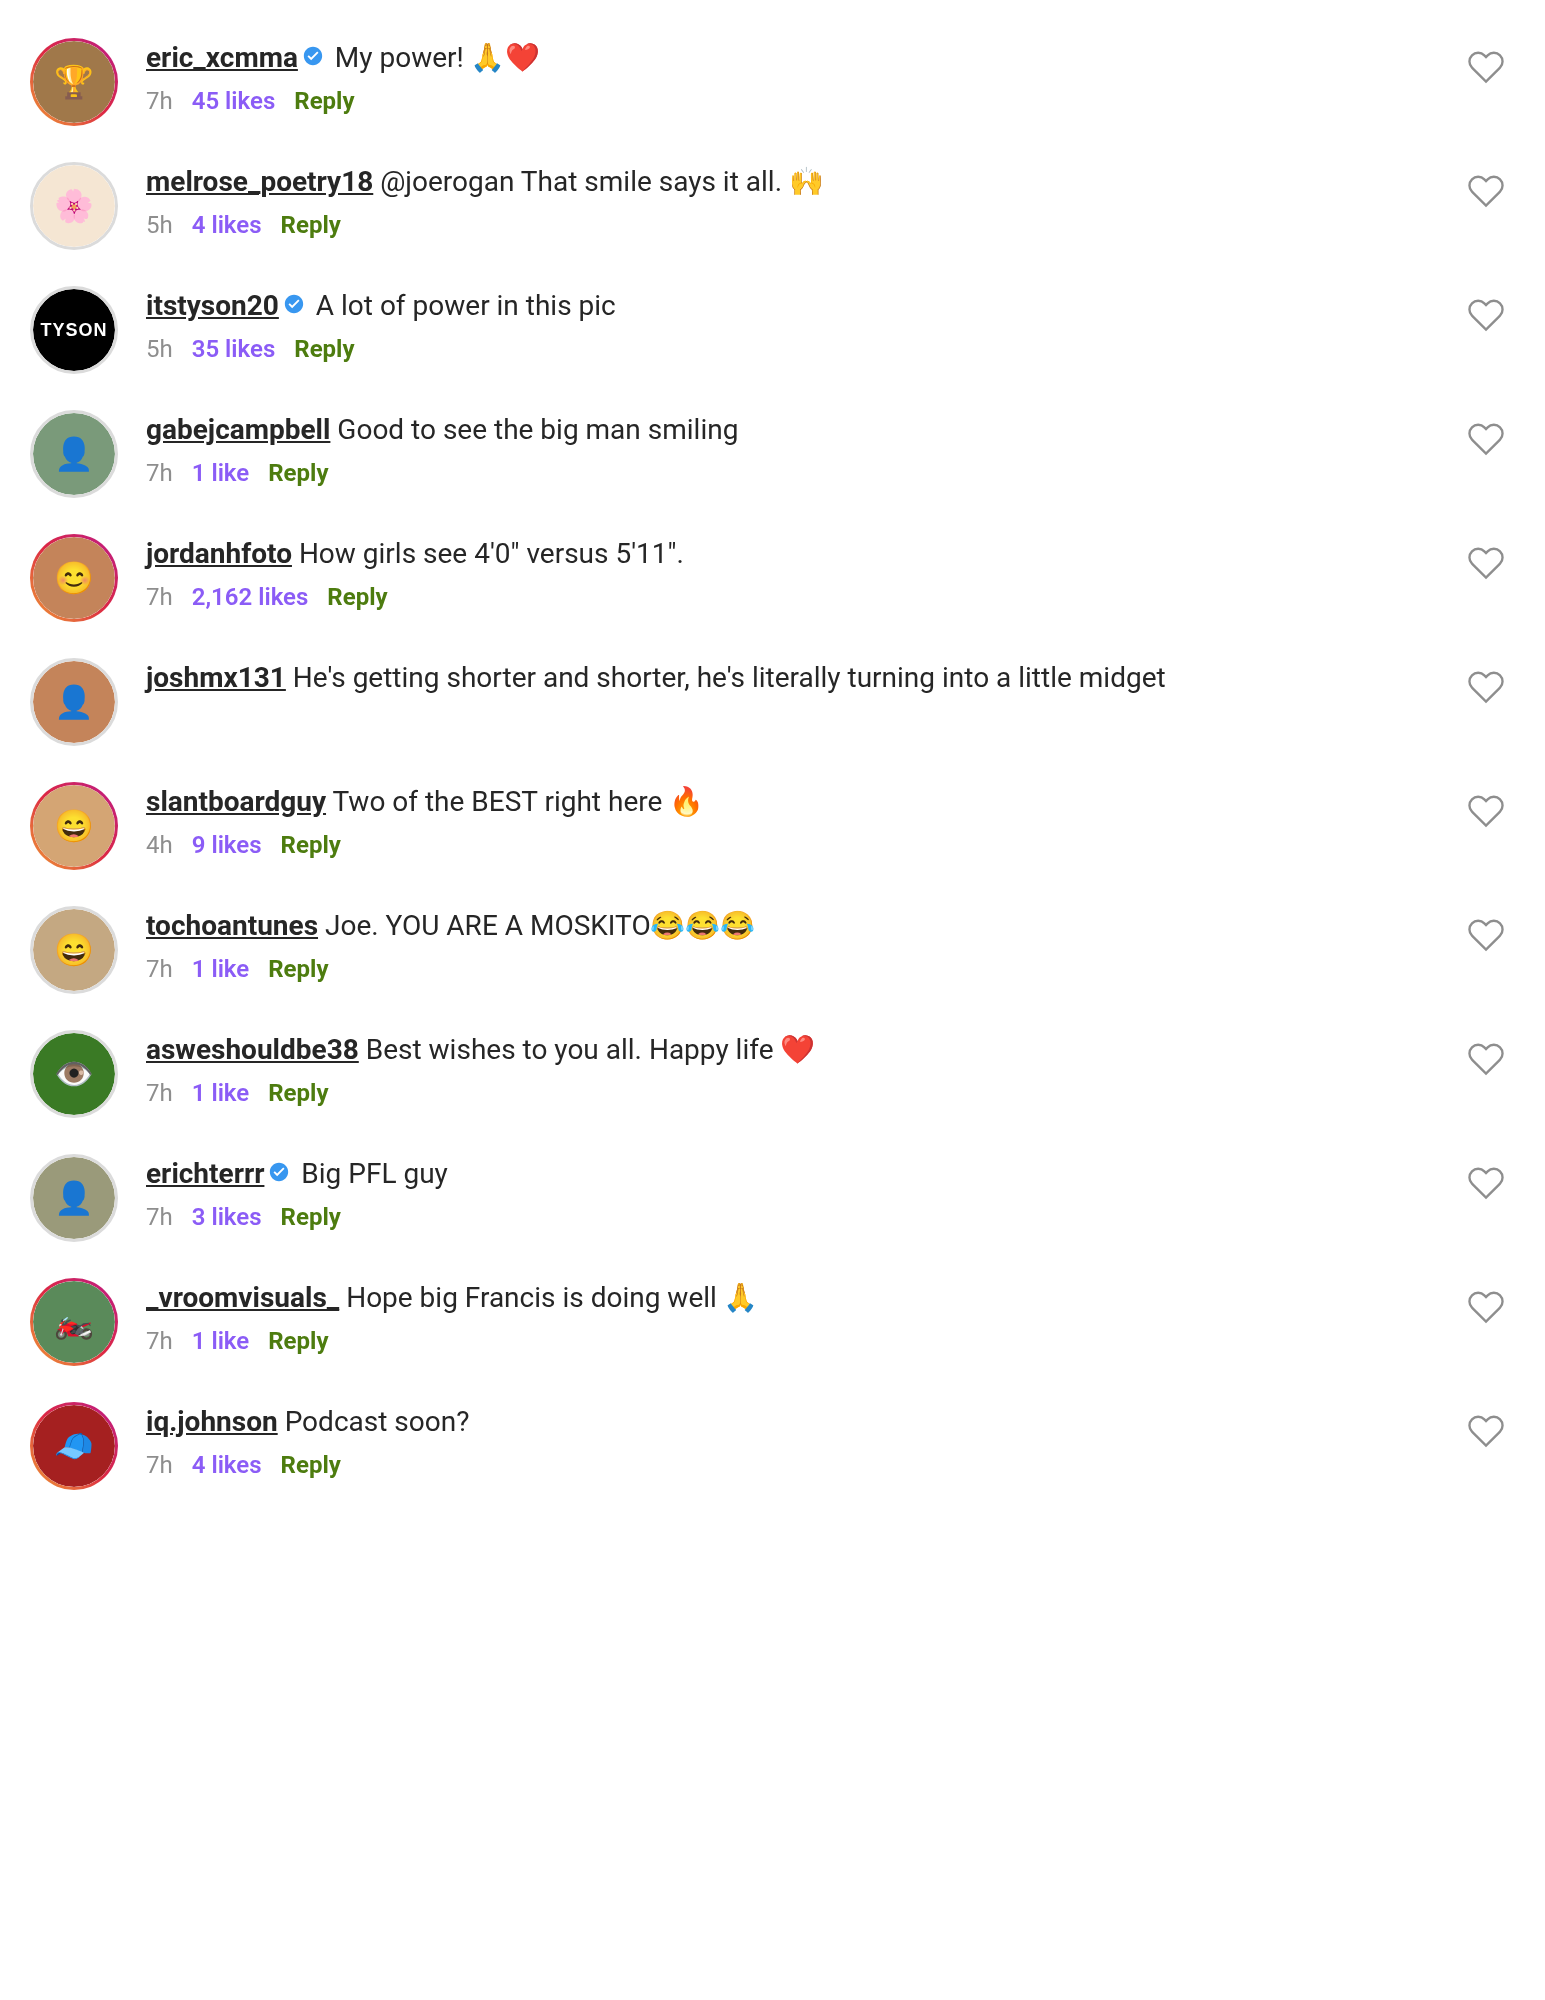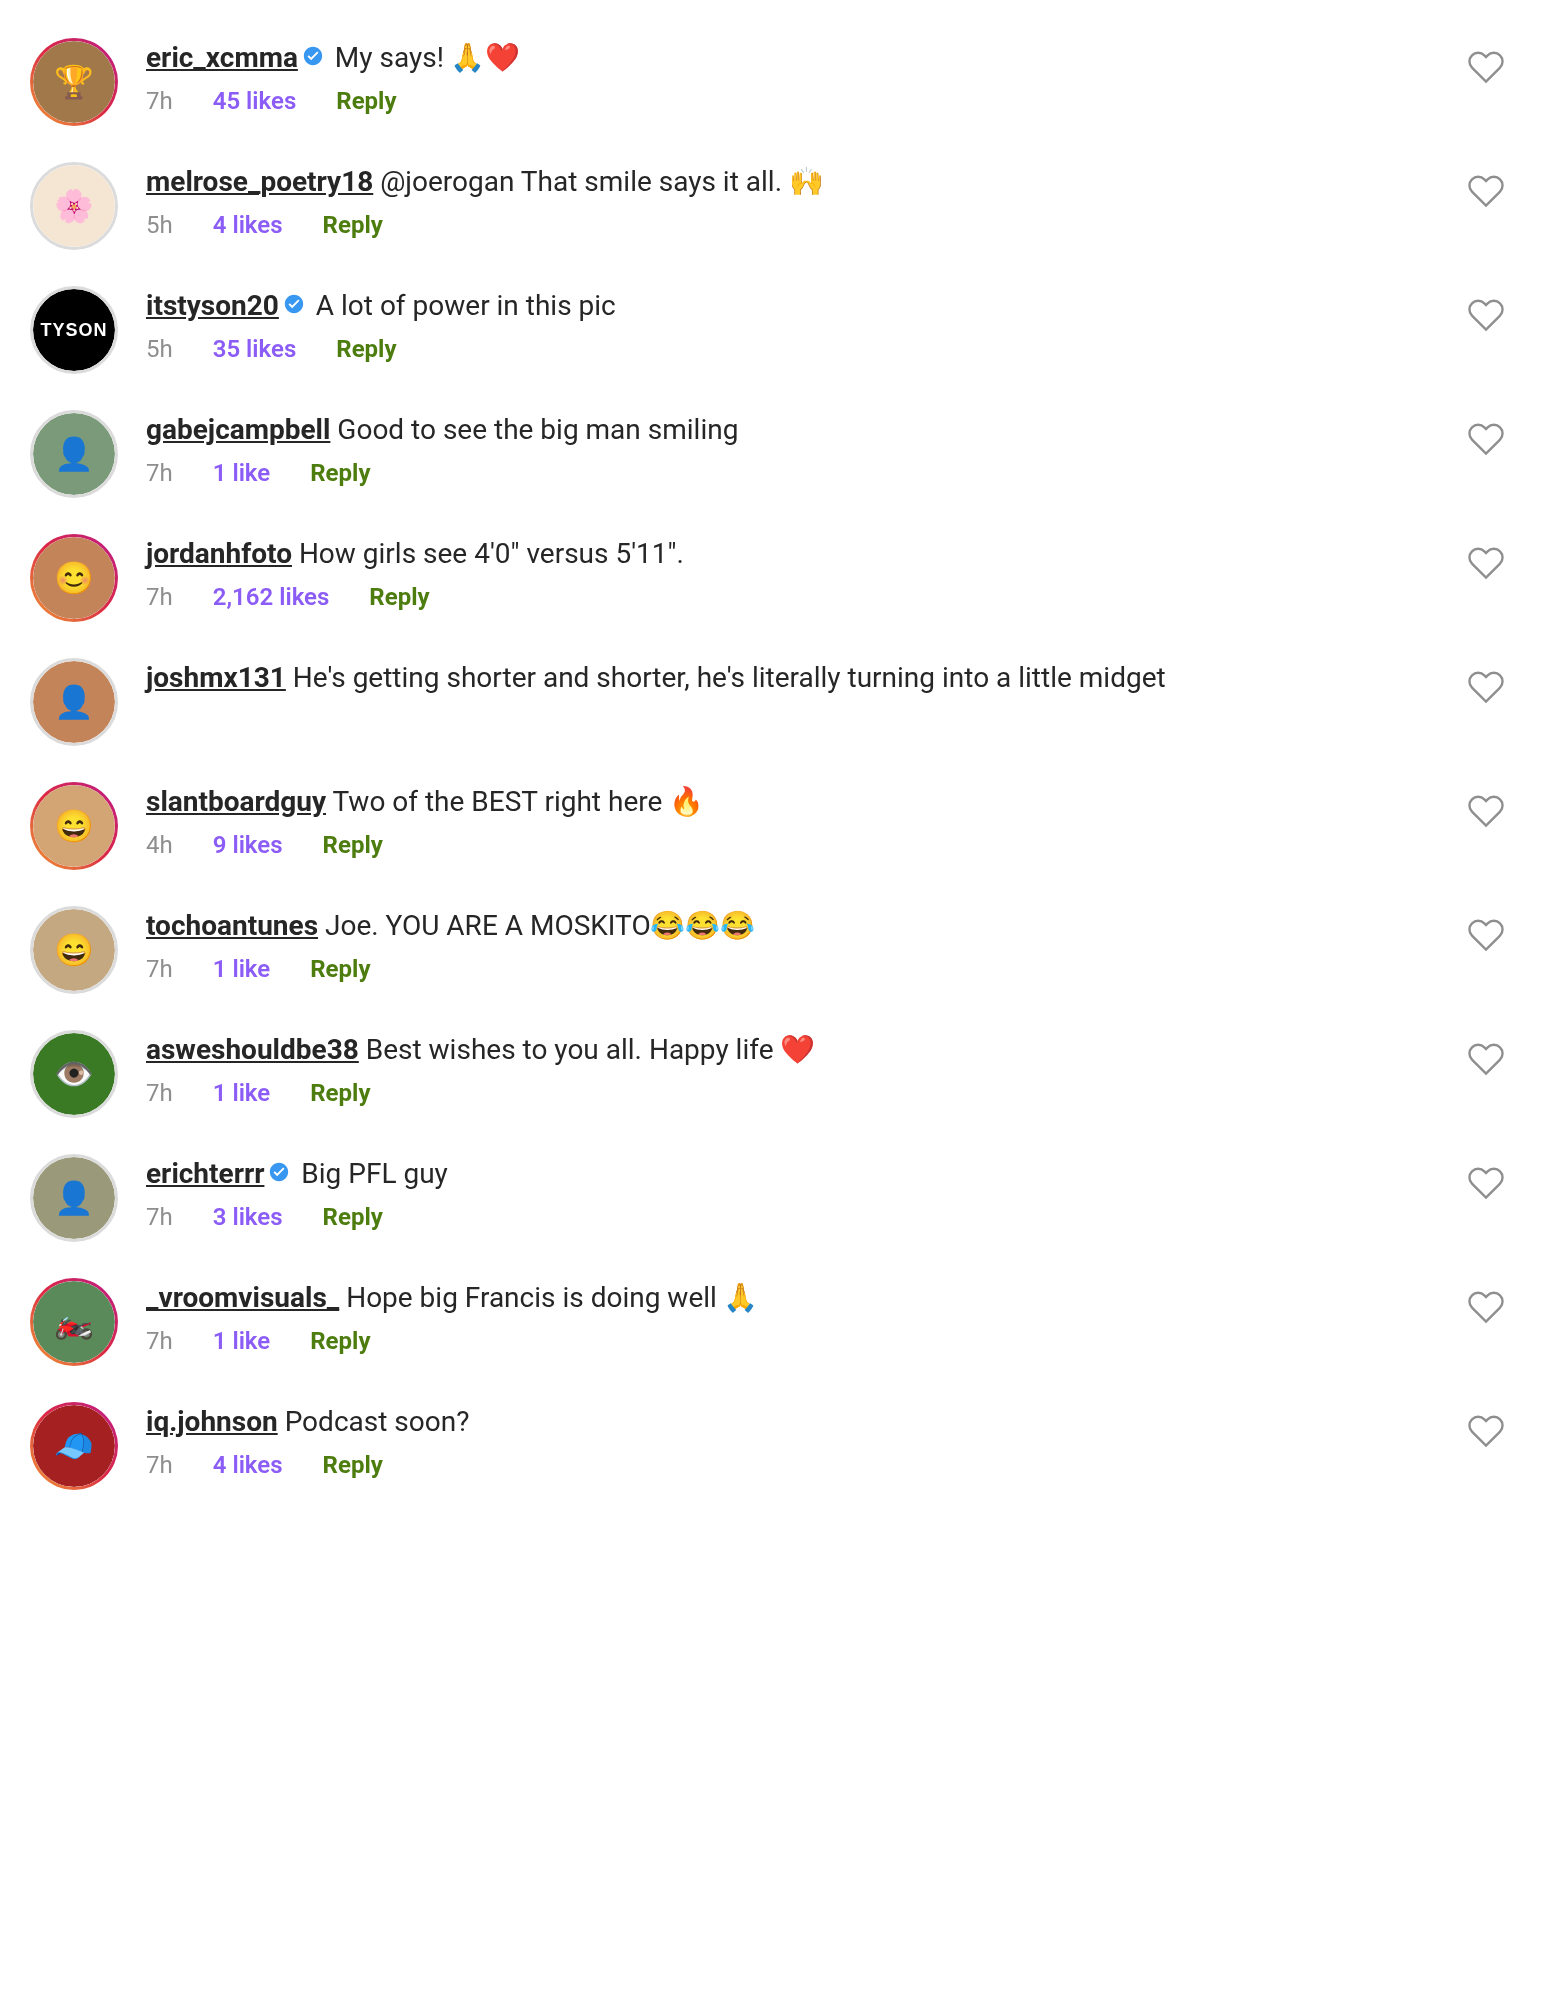--- a/index.html
+++ b/index.html
@@ -81,21 +81,21 @@
       align-items: center;
       margin: 0 4px;
     }
     .verified-badge svg {
       width: 22px;
       height: 22px;
     }
     .comment-meta {
       display: flex;
       align-items: center;
-      gap: 40px;
+      gap: 19px;
       font-size: 24px;
       color: #8e8e8e;
     }
     .comment-meta .time {
       color: #8e8e8e;
     }
     .comment-meta .likes {
       color: #8b5cf6;
       font-weight: 600;
     }
@@ -124,21 +124,21 @@
       <div class="avatar-wrap">
         <div class="avatar avatar-ring-gradient">
           <div class="avatar-inner" style="background: rgb(160, 120, 74); font-size: 32px;">🏆</div>
         </div>
       </div>
       <div class="comment-content">
         <div class="comment-text"><span class="username">eric_xcmma</span><span class="verified-badge">
             <svg viewBox="0 0 24 24" fill="#3897f0" xmlns="http://www.w3.org/2000/svg">
       <path d="M12 2C6.48 2 2 6.48 2 12s4.48 10 10 10 10-4.48 10-10S17.52 2 12 2zm-2 14.5l-4-4 1.41-1.41L10 13.67l6.59-6.59L18 8.5l-8 8z"></path>
     </svg>
-          </span><span> My says! 🙏❤️</span></div>
+          </span><span> My power! 🙏❤️</span></div>
         <div class="comment-meta">
           <span class="time">7h</span>
           <span class="likes">45 likes</span>
           <span class="reply-btn">Reply</span>
         </div>
       </div>
       <div class="heart-btn"><svg viewBox="0 0 24 24" fill="none" stroke="#8e8e8e" stroke-width="1.5" xmlns="http://www.w3.org/2000/svg">
     <path d="M20.84 4.61a5.5 5.5 0 0 0-7.78 0L12 5.67l-1.06-1.06a5.5 5.5 0 0 0-7.78 7.78l1.06 1.06L12 21.23l7.78-7.78 1.06-1.06a5.5 5.5 0 0 0 0-7.78z"></path>
   </svg></div>
     </div>

